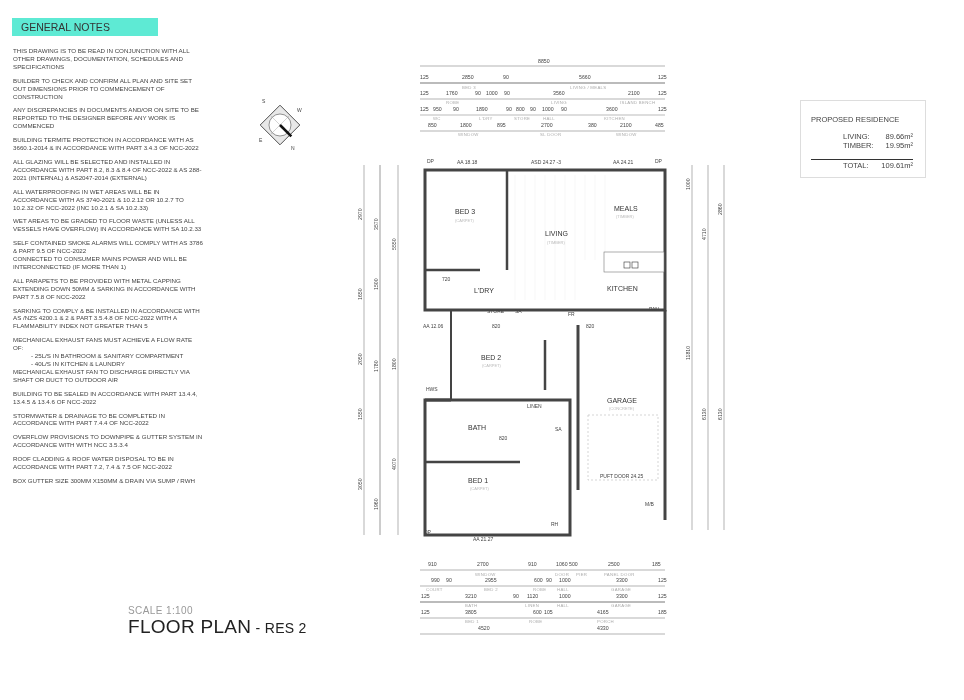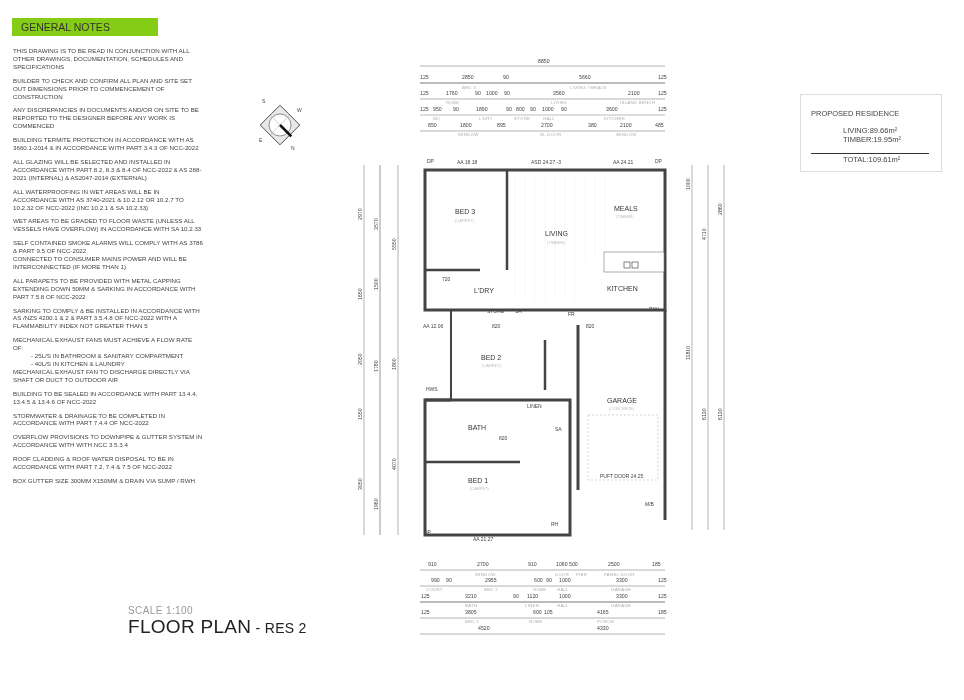--- a/index.html
+++ b/index.html
@@ -1,26 +1,26 @@
 <!DOCTYPE html>
 <html><head>
 <meta charset="utf-8">
 <style>
   html,body{margin:0;padding:0;background:#fff;}
   body{width:964px;height:700px;position:relative;overflow:hidden;font-family:"Liberation Sans",sans-serif;color:#333;}
-  .notes-header{position:absolute;left:12px;top:18px;width:146px;height:18px;background:#84cc16;font-size:10.5px;color:#333;line-height:18px;padding-left:9px;box-sizing:border-box;}
+  .notes-header{position:absolute;left:12px;top:18px;width:146px;height:18px;background:#5eead4;font-size:10.5px;color:#333;line-height:18px;padding-left:9px;box-sizing:border-box;}
   .notes{position:absolute;left:13px;top:47px;width:190px;font-size:6.2px;line-height:7.9px;color:#444;text-transform:uppercase;}
   .note{margin-bottom:6px;}
   .note .sub{padding-left:18px;}
   .title{position:absolute;left:128px;top:580px;font-size:19px;color:#222;letter-spacing:0.3px;margin-top:36px;}
   .title .suffix{font-size:14px;}
   .scale{position:absolute;left:128px;top:605px;font-size:10px;color:#999;letter-spacing:0.4px;}
-  .areabox{position:absolute;left:800px;top:94px;width:142px;height:78px;border:1px solid #ddd;box-sizing:border-box;font-size:7.5px;color:#444;}
+  .areabox{position:absolute;left:800px;top:100px;width:126px;height:78px;border:1px solid #ddd;box-sizing:border-box;font-size:7.5px;color:#444;}
   .areabox .hd{position:absolute;left:10px;top:14px;}
-  .areabox .row{position:absolute;left:10px;right:12px;display:flex;padding-left:32px;}
+  .areabox .row{position:absolute;left:10px;right:12px;display:flex;justify-content:space-between;padding-left:32px;}
   .areabox .rule{position:absolute;left:10px;right:12px;top:58px;border-top:1px solid #333;}
   .dim{font-family:"Liberation Sans",sans-serif;font-size:5.2px;fill:#444;}
   .dimlbl{font-family:"Liberation Sans",sans-serif;font-size:4.3px;fill:#aaa;letter-spacing:0.3px;}
   .rm{font-family:"Liberation Sans",sans-serif;font-size:7px;fill:#333;}
   .rmsub{font-family:"Liberation Sans",sans-serif;font-size:4px;fill:#bbb;}
   .sm{font-family:"Liberation Sans",sans-serif;font-size:5px;fill:#444;}
   svg{position:absolute;left:0;top:0;}
 </style>
 </head>
 <body>

